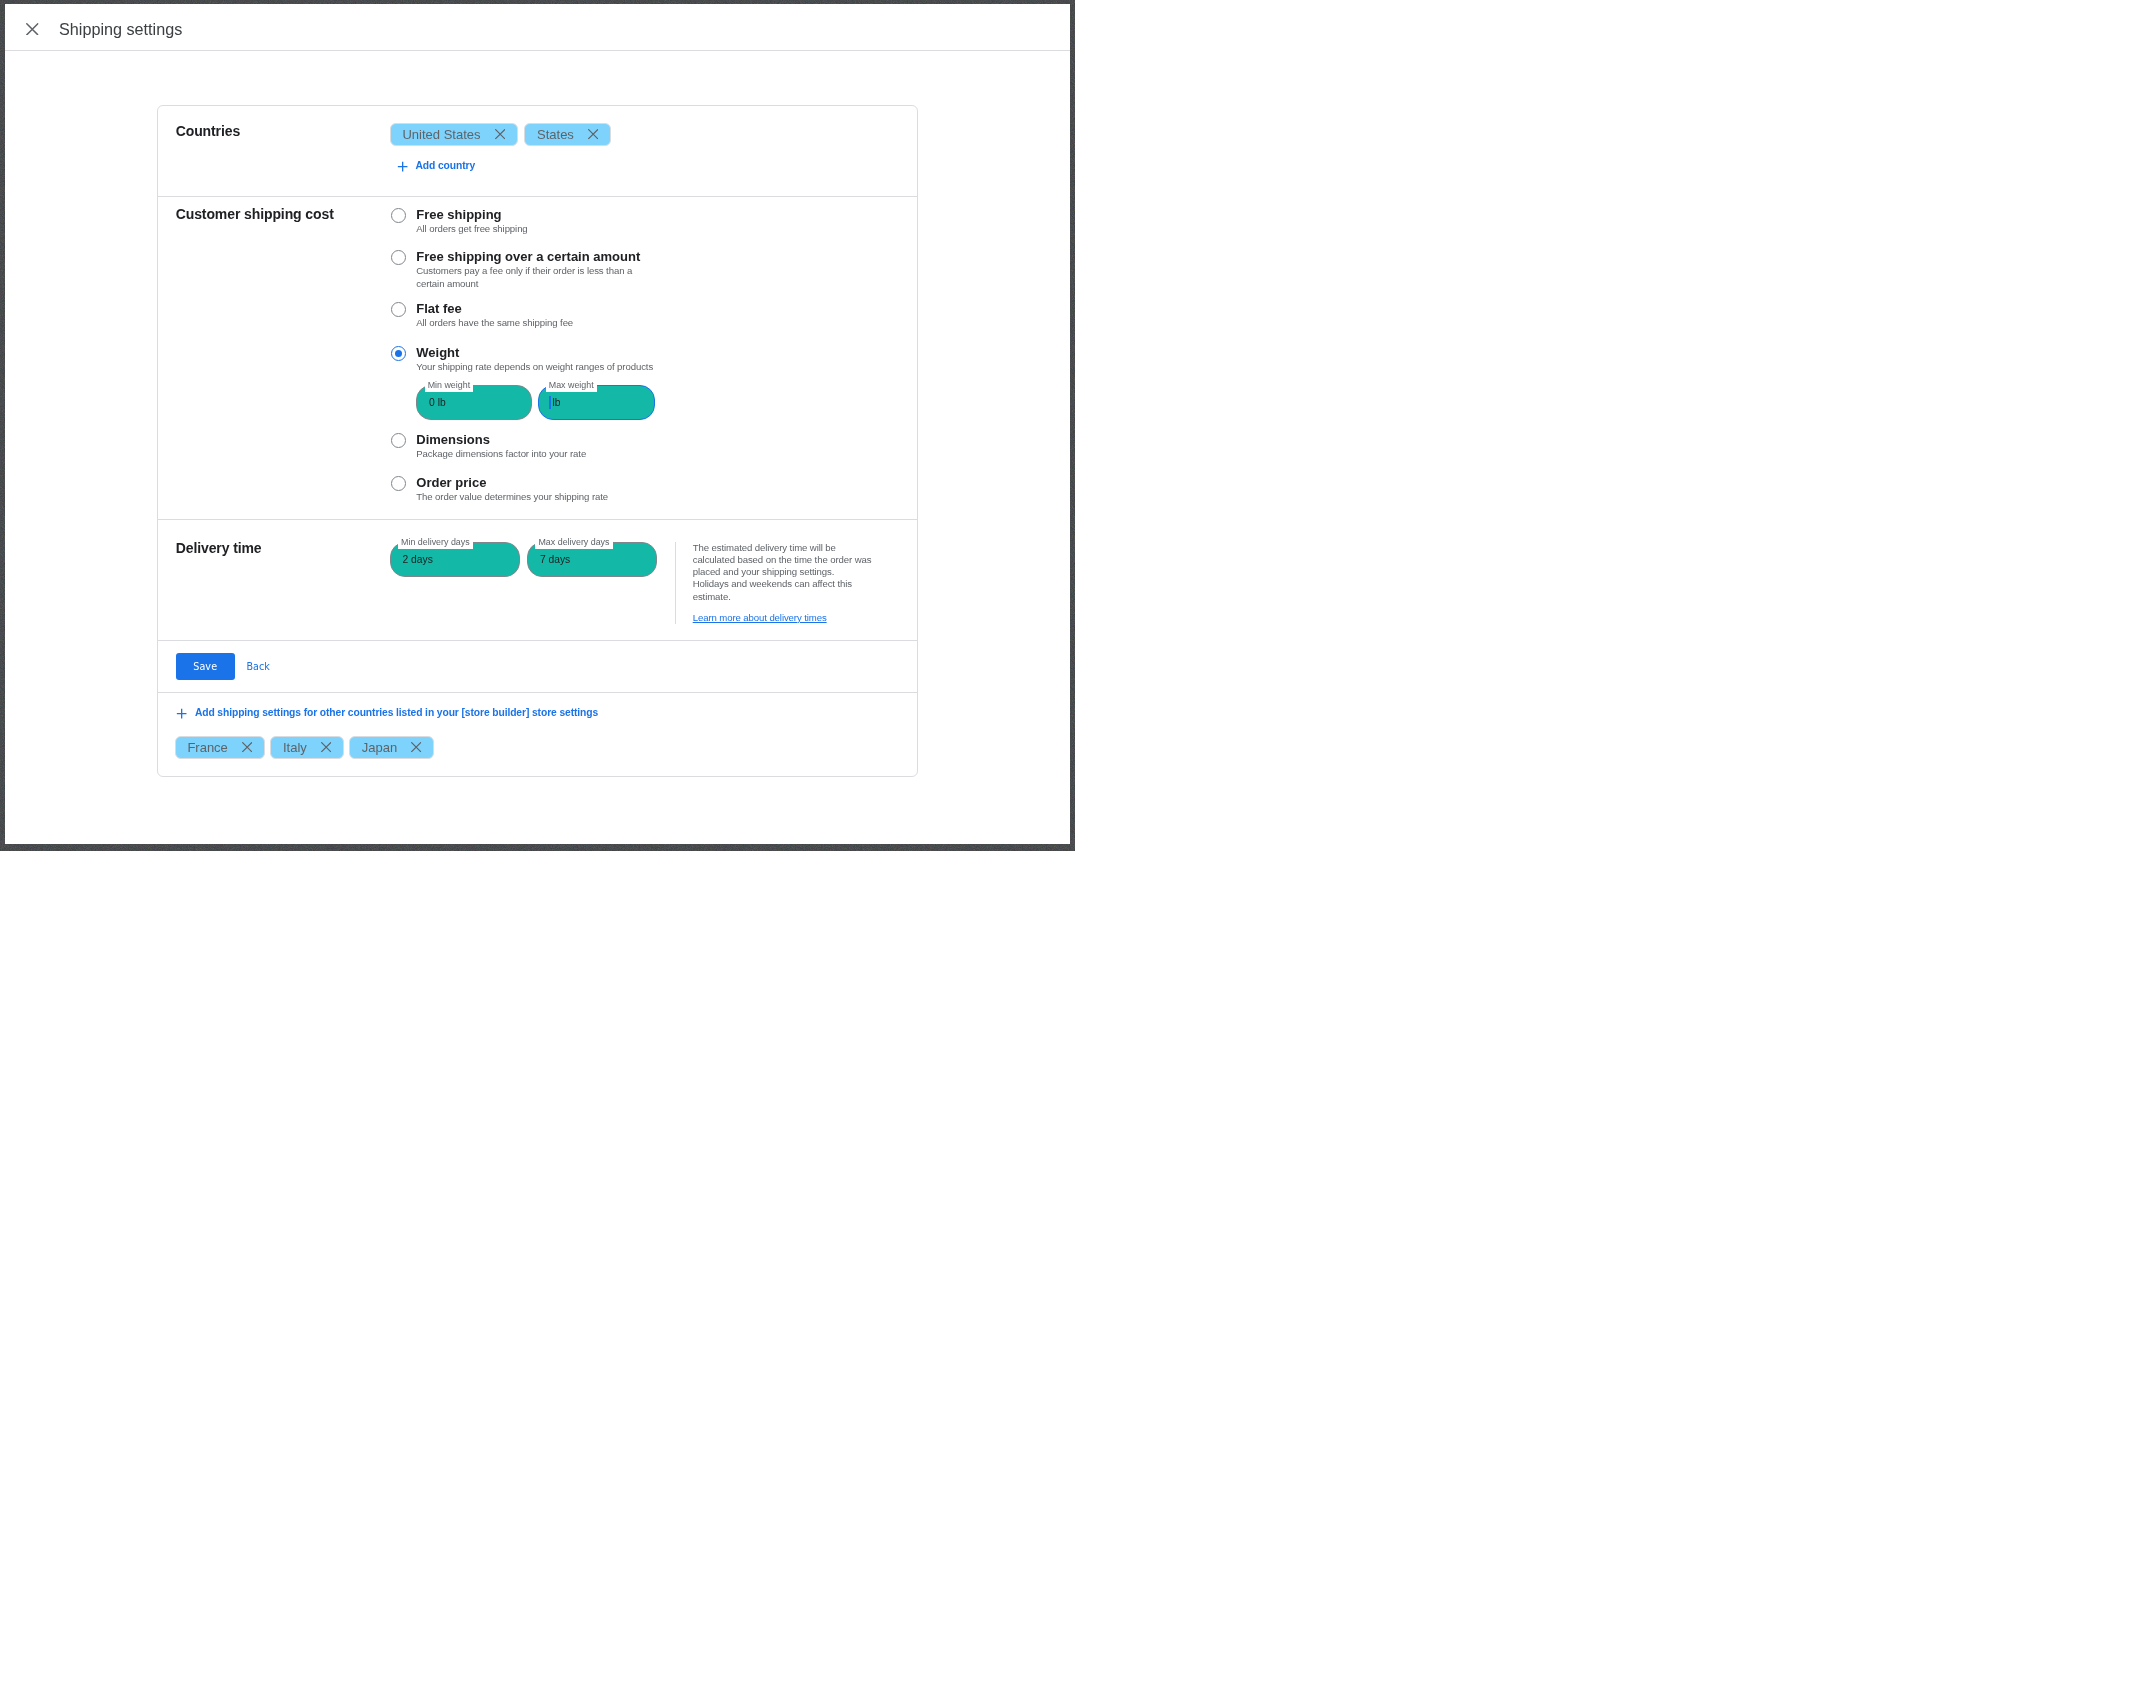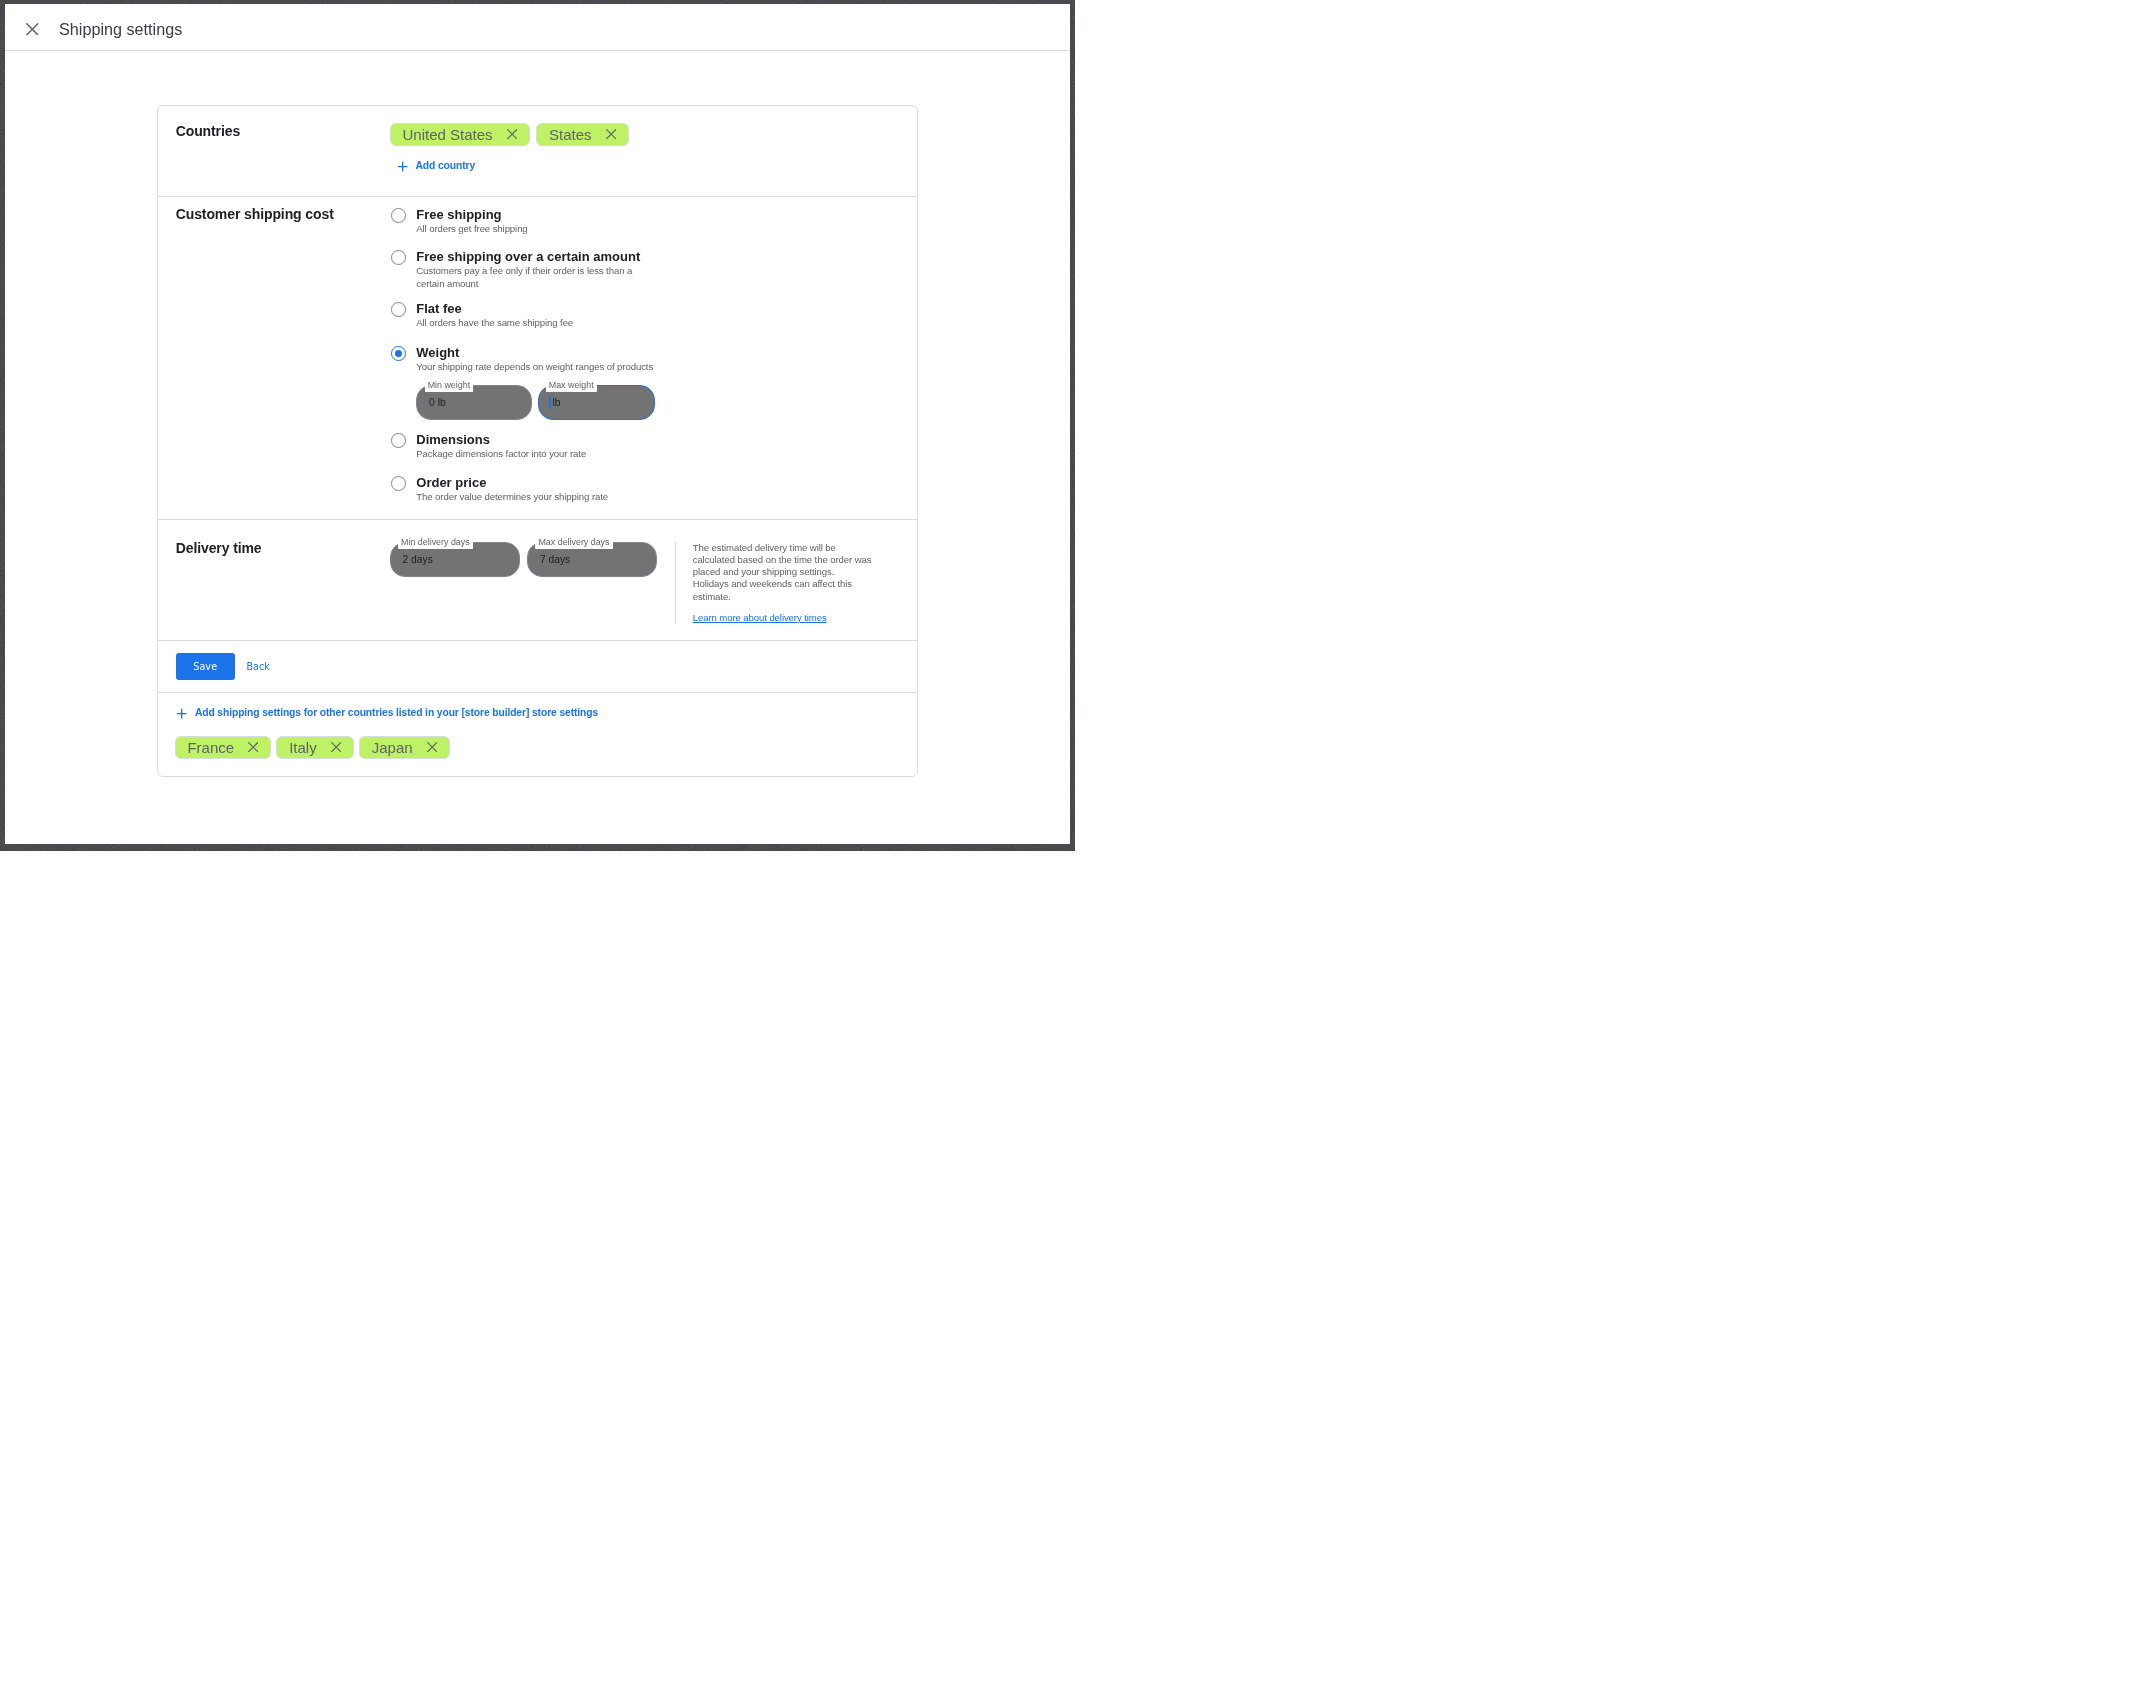--- a/index.html
+++ b/index.html
@@ -33,22 +33,22 @@
   }
   .sec { display:grid; grid-template-columns:214px 1fr; padding:17.7px 17.7px; }
   .sec-countries { padding-top:16.6px; padding-bottom:20px; }
   .sec + .sec { border-top:0.7px solid #dadce0; }
   .sec-label { font-size:14px; font-weight:700; letter-spacing:-0.1px; color:#202124; line-height:17.7px; }
 
   
   .chips { display:flex; gap:6.6px; }
   .chip {
     display:flex; align-items:center; height:23.6px; padding:0 11.8px;
-    border:0.7px solid #dadce0; border-radius:5.9px; background:#bef264;
-    font-size:15px; color:#5f6368; letter-spacing:0; white-space:nowrap;
+    border:0.7px solid #dadce0; border-radius:5.9px; background:#7dd3fc;
+    font-size:13px; color:#5f6368; letter-spacing:0; white-space:nowrap;
   }
   .chip .chip-x { margin-left:14px; width:10.3px; height:10.3px; cursor:pointer; display:block; }
 
   
   .add-row { display:flex; align-items:center; gap:6.6px; border:none; background:transparent; cursor:pointer; padding:0; }
   .add-row .plus-icon { width:13.3px; height:13.3px; display:block; }
   .add-label { font-size:10.3px; font-weight:700; letter-spacing:-0.1px; color:#1a73e8; line-height:14.8px; white-space:nowrap; }
 
     .sec-countries .add-row { margin-top:11.8px; margin-left:5.9px; height:17.7px; }
 
@@ -68,21 +68,21 @@
   .ri-1 { margin-bottom:15px; }
   .ri-2 { margin-bottom:12.2px; }
   .ri-3 { margin-bottom:16px; }
   .ri-4 { margin-bottom:13.7px; }
   .ri-5 { margin-bottom:15.5px; }
   .ri-6 { margin-bottom:0; }
 
   
   .fields-row { display:flex; gap:5.9px; }
   .ofield {
-    position:relative; height:35px; border:0.7px solid #80868b; border-radius:15px; background:#737373;
+    position:relative; height:35px; border:0.7px solid #80868b; border-radius:15px; background:#14b8a6;
   }
   .ofield .f-label {
     position:absolute; top:-5.9px; left:7.4px; padding:0 3px; background:#fff;
     font-size:8.9px; color:#5f6368; letter-spacing:0; line-height:11.8px; white-space:nowrap;
   }
   .ofield .f-value { position:absolute; left:11.8px; top:50%; transform:translateY(-50%); font-size:10.3px; color:#202124; letter-spacing:0; }
   .ofield.focused { border:1.5px solid #1a73e8; }
   .ofield.focused .f-label { left:6.6px; }
   .ofield.focused .f-value { left:13.3px; }
   .caret { position:absolute; left:10.3px; top:50%; margin-top:-6.6px; width:1.5px; height:13.3px; background:#1a73e8; }

